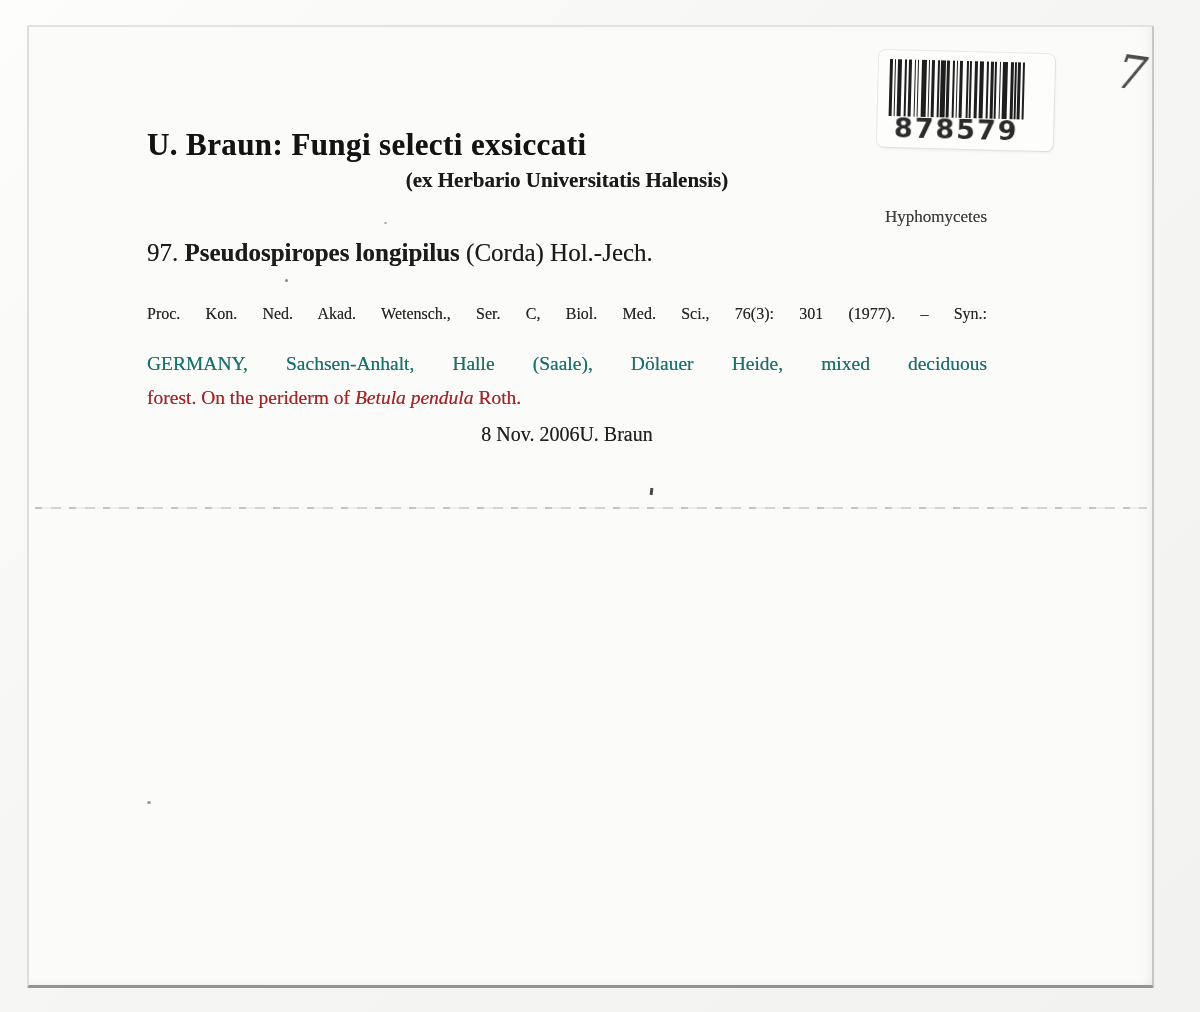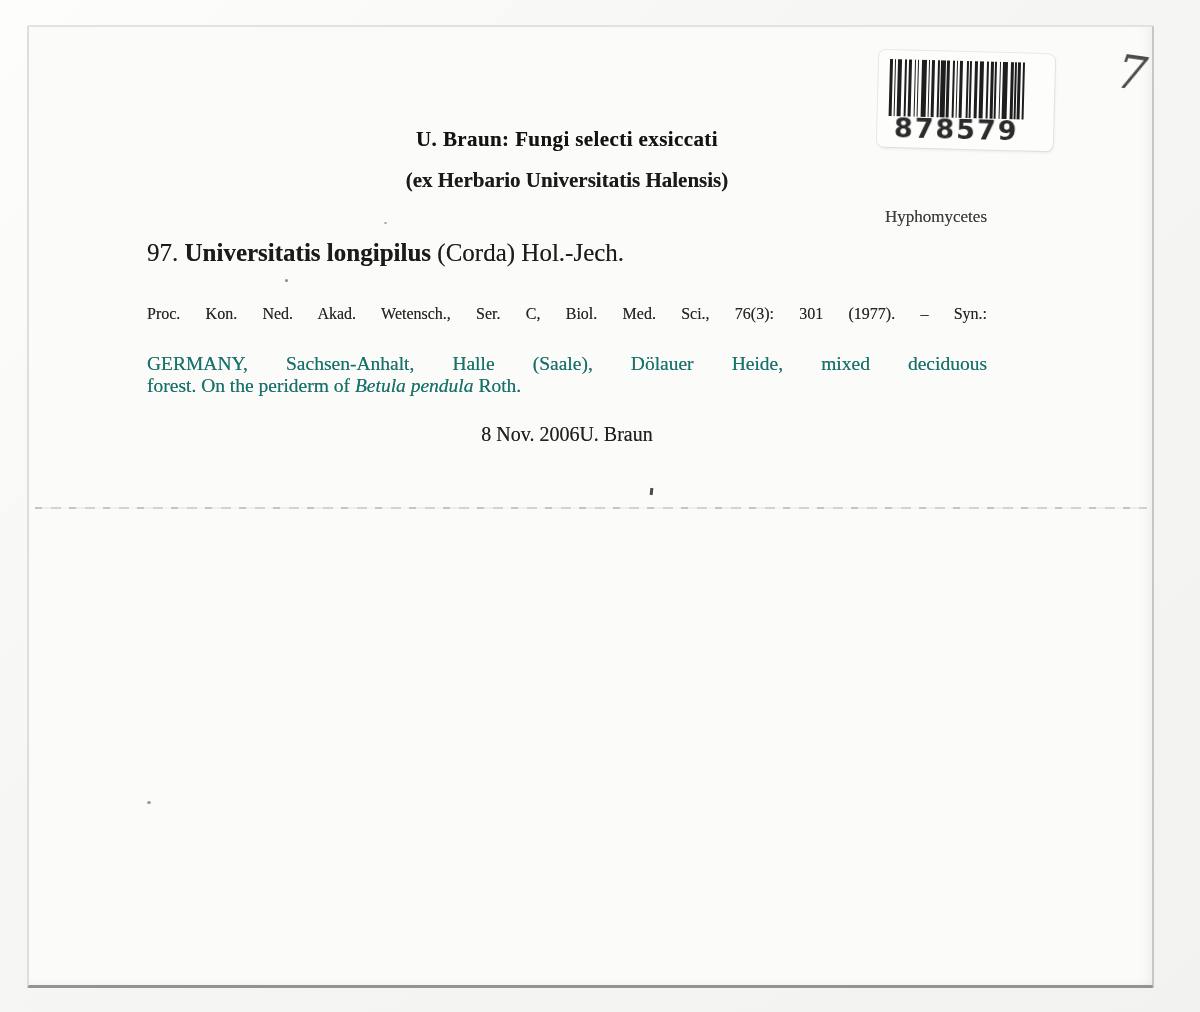--- a/index.html
+++ b/index.html
@@ -16,30 +16,30 @@
     position:absolute;left:27px;top:25px;width:1123px;height:958px;
     background:#fbfbfa;
     border-left:2px solid #dededb;
     border-top:2px solid #e2e2df;
     border-right:2px solid #c6c6c3;
     border-bottom:3px solid #94948f;
     border-radius:2px;
     box-shadow:inset -10px 0 16px -12px rgba(0,0,0,.10), inset 0 -8px 14px -12px rgba(0,0,0,.08);
   }
   .txt{position:absolute;left:118px;width:840px;text-shadow:0 0 .6px rgba(25,25,25,.55);}
-  .title{top:100px;text-align:center;font-size:21px;font-weight:bold;letter-spacing:.4px;color:#131313;}
+  .title{top:100px;text-align:left;font-size:31px;font-weight:bold;letter-spacing:.4px;color:#131313;}
   .subtitle{top:141px;text-align:center;font-size:21px;font-weight:bold;color:#1a1a1a;}
   .group{top:180px;text-align:right;font-size:17px;color:#3d3d3d;}
   .heading{top:212px;font-size:25px;color:#1b1b1b;}
   .heading .bold{font-weight:bold;}
   .cite1{top:278px;font-size:16px;text-align:justify;text-align-last:justify;color:#262626;}
   .cite2{top:287px;font-size:16px;color:#262626;}
   .ital{font-style:italic;}
   .loc1{top:326px;font-size:19.5px;text-align:justify;text-align-last:justify;color:#0f766e;}
-  .loc2{top:348px;font-size:19.5px;color:#0f766e;}
+  .loc2{top:360px;font-size:19.5px;color:#b91c1c;}
   .daterow{top:396px;font-size:20px;display:flex;justify-content:center;color:#202020;}
   .sticker{
     position:absolute;left:849px;top:25px;width:176px;height:97px;
     background:#fdfdfc;border-radius:7px;
     transform:rotate(1.5deg);
     box-shadow:0 0 0 1px rgba(180,180,175,.25), 1px 2px 3px rgba(0,0,0,.06);
   }
   .bars{
     position:absolute;left:11px;top:9px;width:136px;height:57px;
     display:flex;align-items:stretch;overflow:hidden;
@@ -112,21 +112,21 @@
     </div>
 
     <div class="mark7">7</div>
 
     <div class="txt title">U. Braun: Fungi selecti exsiccati</div>
     <div class="txt group">Hyphomycetes</div>
     <div class="txt subtitle">(ex Herbario Universitatis Halensis)</div>
 
     <div class="txt heading">
       <span>97.</span>
-      <span class="bold">Universitatis longipilus</span>
+      <span class="bold">Pseudospiropes longipilus</span>
       <span>(Corda) Hol.-Jech.</span>
     </div>
 
     <div class="txt cite1">Proc. Kon. Ned. Akad. Wetensch., Ser. C, Biol. Med. Sci., 76(3): 301 (1977). – Syn.:</div>
 
     <div class="txt loc1">GERMANY, Sachsen-Anhalt, Halle (Saale), Dölauer Heide, mixed deciduous</div>
     <div class="txt loc2">
       <span>forest. On the periderm of</span>
       <span class="ital">Betula pendula</span>
       <span>Roth.</span>

